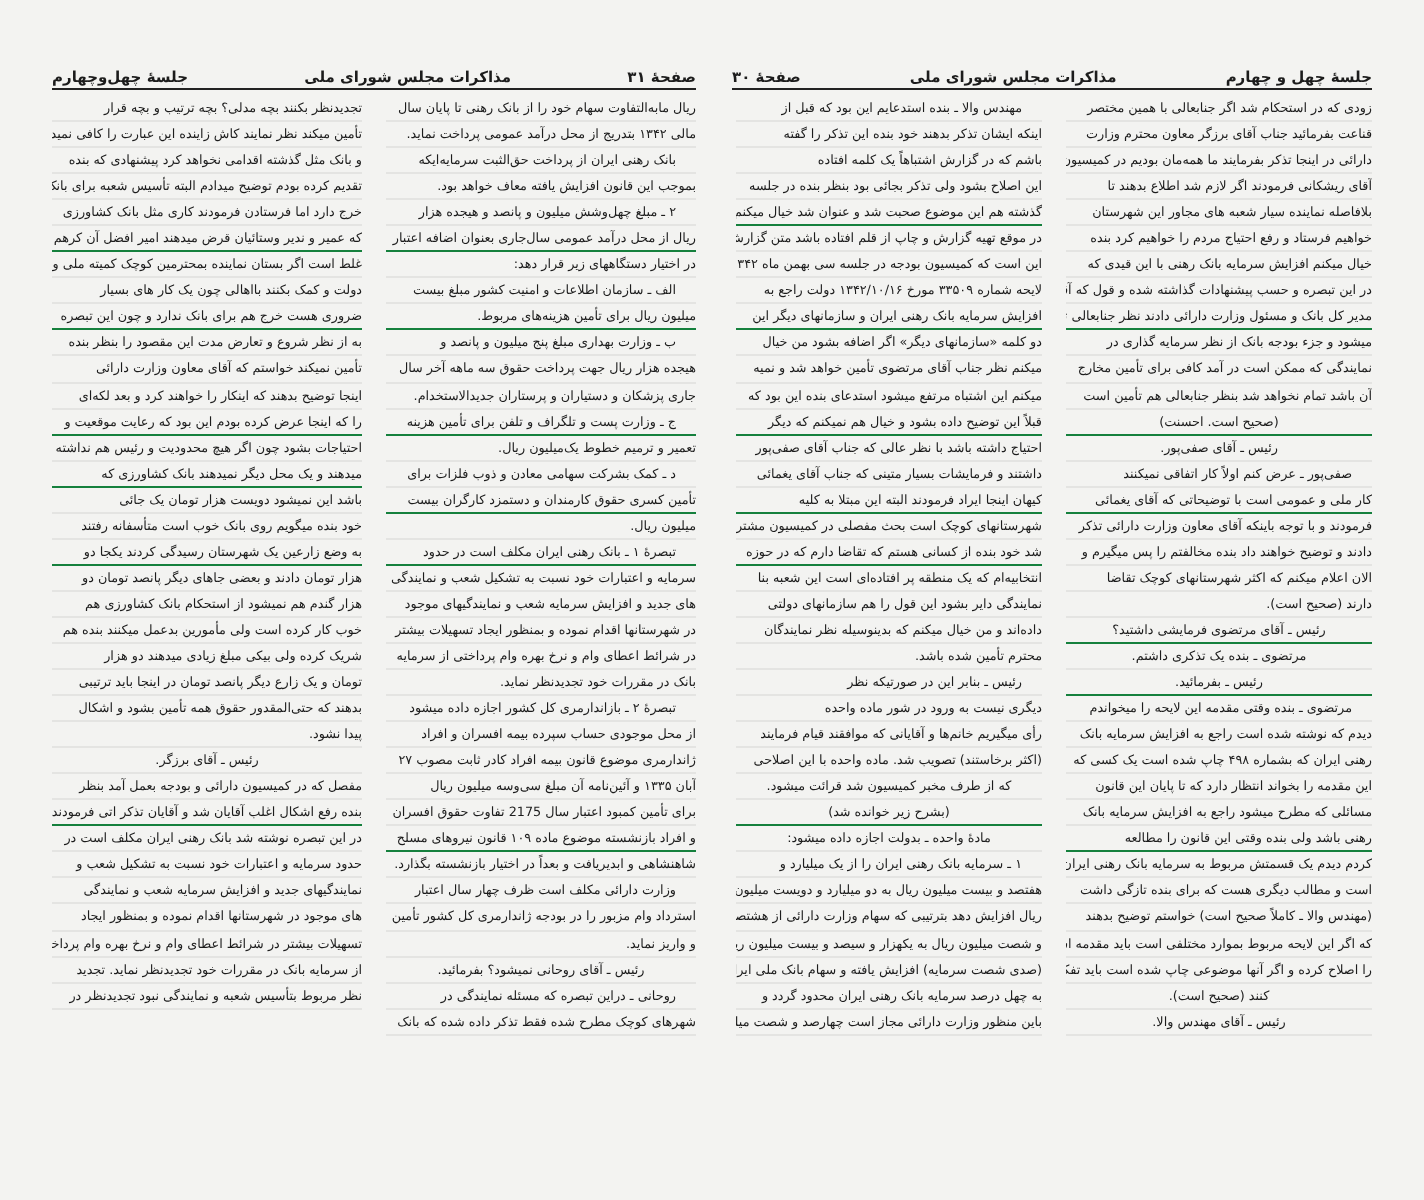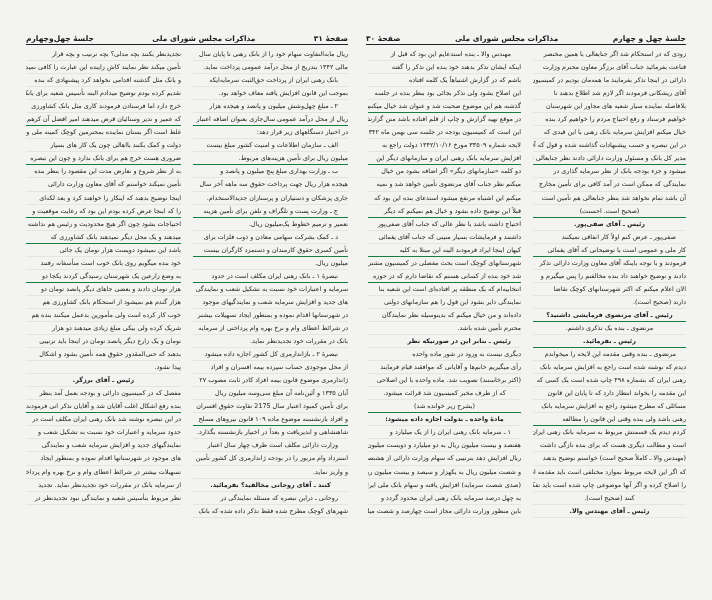--- a/index.html
+++ b/index.html
@@ -31,21 +31,21 @@
   }
   .page-left .columns { left:26px; right:8px; }
   .page-right .columns { left:12px; right:26px; }
   .col {
     flex:1; direction:rtl; text-align:justify;
     font-size:6.4px; line-height:12.05px;
     overflow:hidden;
   }
   .line { display:block; white-space:nowrap; overflow:hidden; height:12.05px; border-bottom:0.6px solid rgba(0,0,0,0.06); }
   .line.rule { border-bottom:1px solid #15803d; }
-  .speaker { font-weight:bold; }
+  .speaker { font-weight:normal; }
   .center { text-align:center; }
   .indent { padding-right:10px; }
   .gutter {
     position:absolute; left:350px; top:48px; width:10px; height:520px;
   }
 </style>
 </head>
 <body>
 
 <div class="page page-left">
@@ -82,21 +82,21 @@
         <span class="line indent">تبصرهٔ ۲ ـ بازاندارمری کل کشور اجازه داده میشود</span>
         <span class="line ">از محل موجودی حساب سپرده بیمه افسران و افراد</span>
         <span class="line ">ژاندارمری موضوع قانون بیمه افراد کادر ثابت مصوب ۲۷</span>
         <span class="line ">آبان ۱۳۳۵ و آئین‌نامه آن مبلغ سی‌وسه میلیون ریال</span>
         <span class="line ">برای تأمین کمبود اعتبار سال 2175 تفاوت حقوق افسران</span>
         <span class="line rule">و افراد بازنشسته موضوع ماده ۱۰۹ قانون نیروهای مسلح</span>
         <span class="line ">شاهنشاهی و ابدیریافت و بعداً در اختیار بازنشسته بگذارد.</span>
         <span class="line indent">وزارت دارائی مکلف است ظرف چهار سال اعتبار</span>
         <span class="line ">استرداد وام مزبور را در بودجه ژاندارمری کل کشور تأمین</span>
         <span class="line ">و واریز نماید.</span>
-        <span class="line center speaker">کنند ـ آقای روحانی مخالفید؟ بفرمائید.</span>
+        <span class="line center speaker">رئیس ـ آقای روحانی نمیشود؟ بفرمائید.</span>
         <span class="line indent">روحانی ـ دراین تبصره که مسئله نمایندگی در</span>
         <span class="line ">شهرهای کوچک مطرح شده فقط تذکر داده شده که بانک</span>
       </div>
     <div class="col">
         <span class="line ">تجدیدنظر بکنند بچه مدلی؟ بچه ترتیب و بچه قرار</span>
         <span class="line ">تأمین میکند نظر نمایند کاش زاینده این عبارت را کافی نمیدانم</span>
         <span class="line ">و بانک مثل گذشته اقدامی نخواهد کرد پیشنهادی که بنده</span>
         <span class="line ">تقدیم کرده بودم توضیح میدادم البته تأسیس شعبه برای بانک</span>
         <span class="line ">خرج دارد اما فرستادن فرمودند کاری مثل بانک کشاورزی</span>
         <span class="line rule">که عمیر و ندیر وستائیان قرض میدهند امیر افضل آن کرهم</span>

